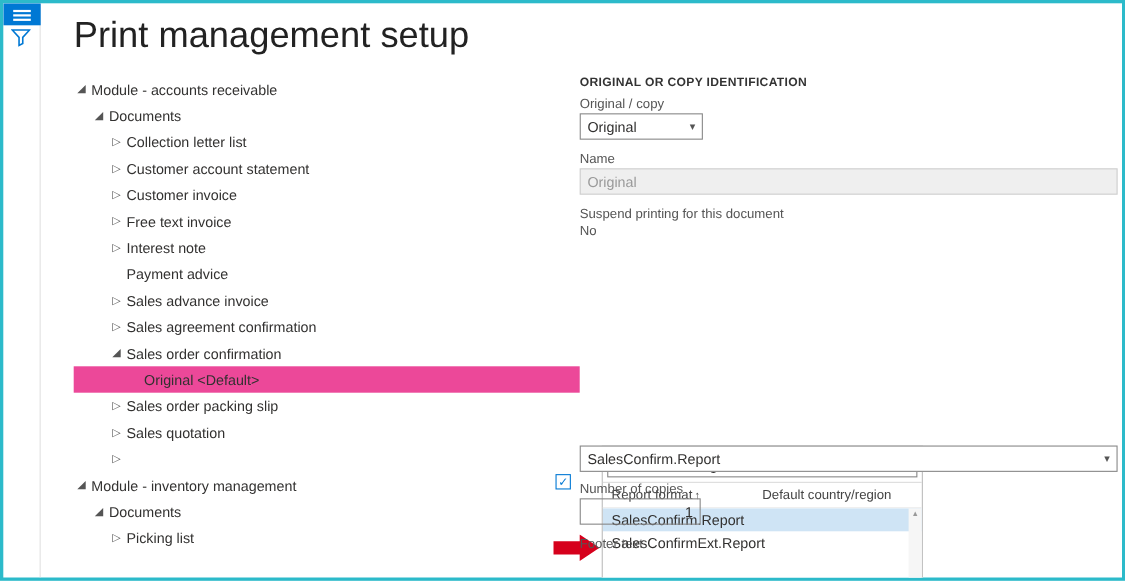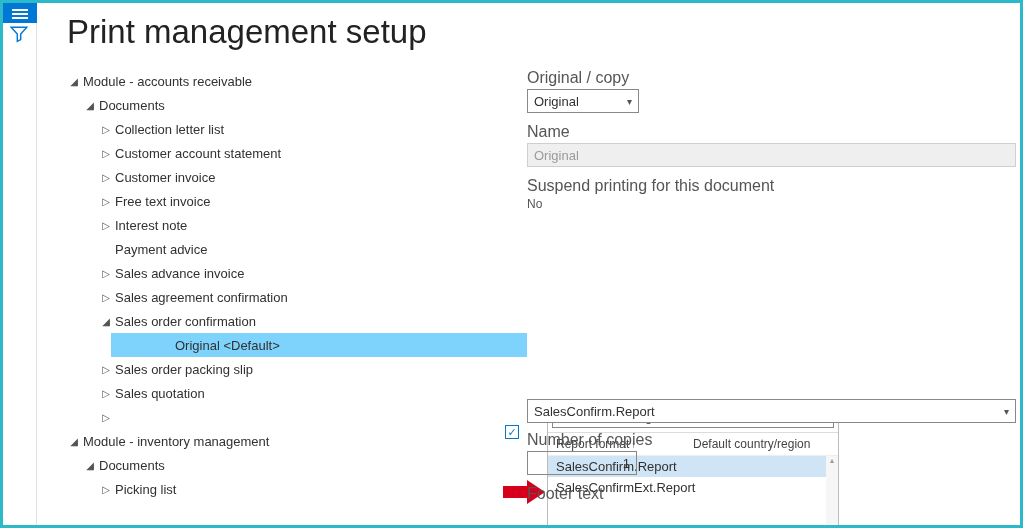--- a/index.html
+++ b/index.html
@@ -61,42 +61,42 @@
 
   .tree { list-style: none; }
   .tree li { position: relative; }
   .tree .row {
     display: flex;
     align-items: center;
     height: 24px;
     cursor: pointer;
     white-space: nowrap;
   }
-  .tree .row.selected { background: #7dd3fc; margin-left: 44px; }
+  .tree .row.selected { background: #ec4899; }
   .tree .ind { display: inline-block; }
   .tree .caret {
     width: 14px;
     display: inline-flex;
     justify-content: center;
     color: #555;
     font-size: 10px;
   }
   .tree .caret.empty { visibility: hidden; }
   .tree .lbl { padding-left: 2px; color: #323130; }
 
   .section-head {
     font-size: 11px;
     font-weight: 600;
     letter-spacing: 0.3px;
     color: #333;
     margin-bottom: 6px;
     text-transform: uppercase;
   }
   .field { margin-bottom: 10px; position: relative; }
-  .field-label { font-size: 16px; color: #555; margin-bottom: 2px; }
+  .field-label { font-size: 12px; color: #555; margin-bottom: 2px; }
 
   .selectbox, .textbox {
     border: 1px solid #888;
     background: #fff;
     height: 24px;
     display: flex;
     align-items: center;
     padding: 0 6px;
     font-size: 13px;
   }
@@ -363,20 +363,21 @@
                       </div>
                     </li>
                 </ul>
               </li>
             </ul>
           </li>
         </ul>
       </div>
 
       <div class="formcol">
+        <div class="section-head">ORIGINAL OR COPY IDENTIFICATION</div>
 
         <div class="field">
           <div class="field-label">Original / copy</div>
           <div class="selectbox w110">
             <span class="val">Original</span>
             <span class="chev">▾</span>
           </div>
         </div>
 
         <div class="field">

